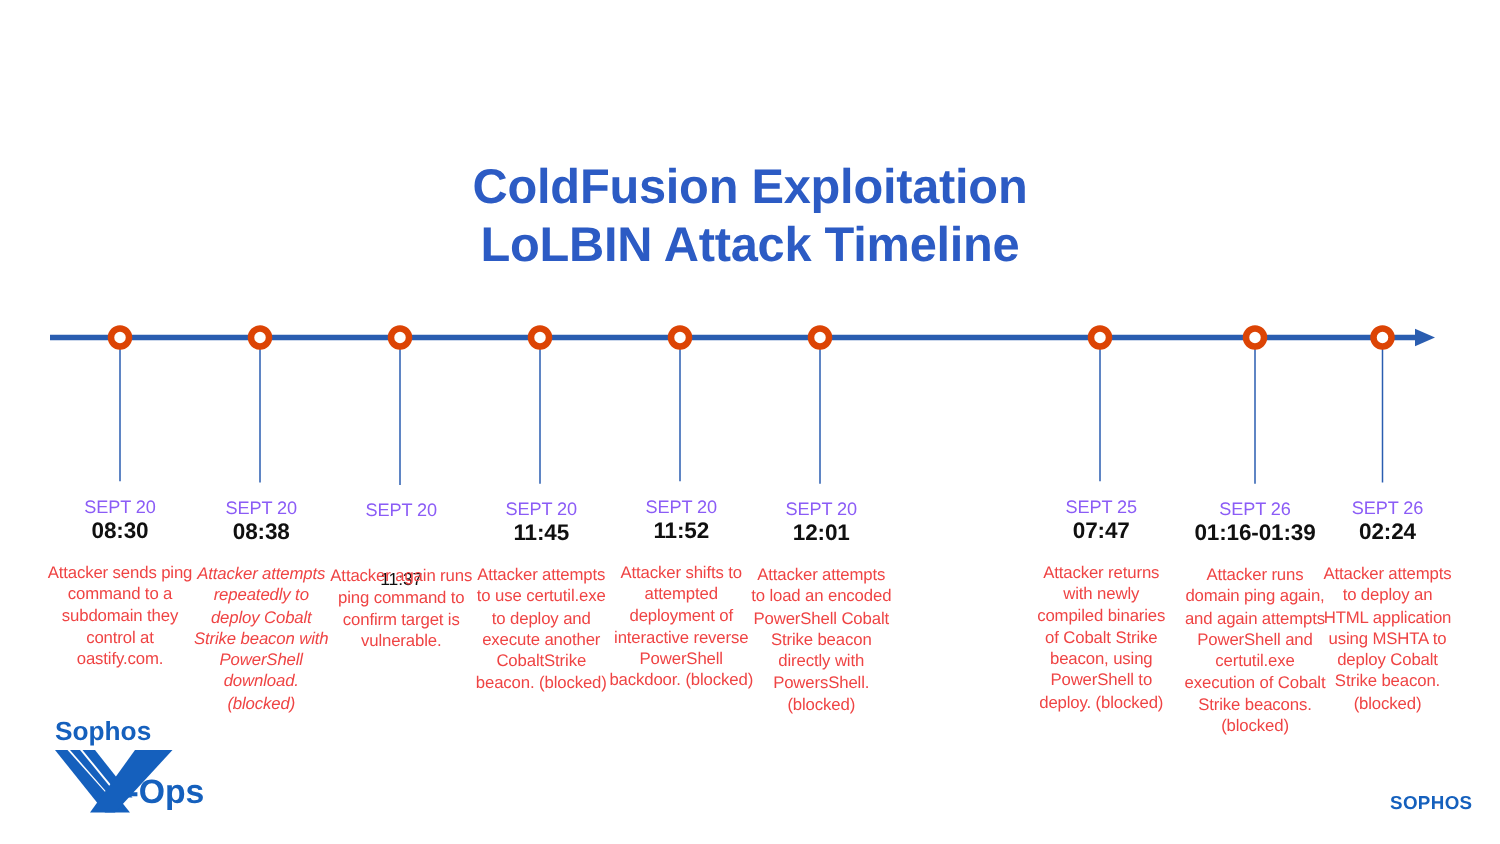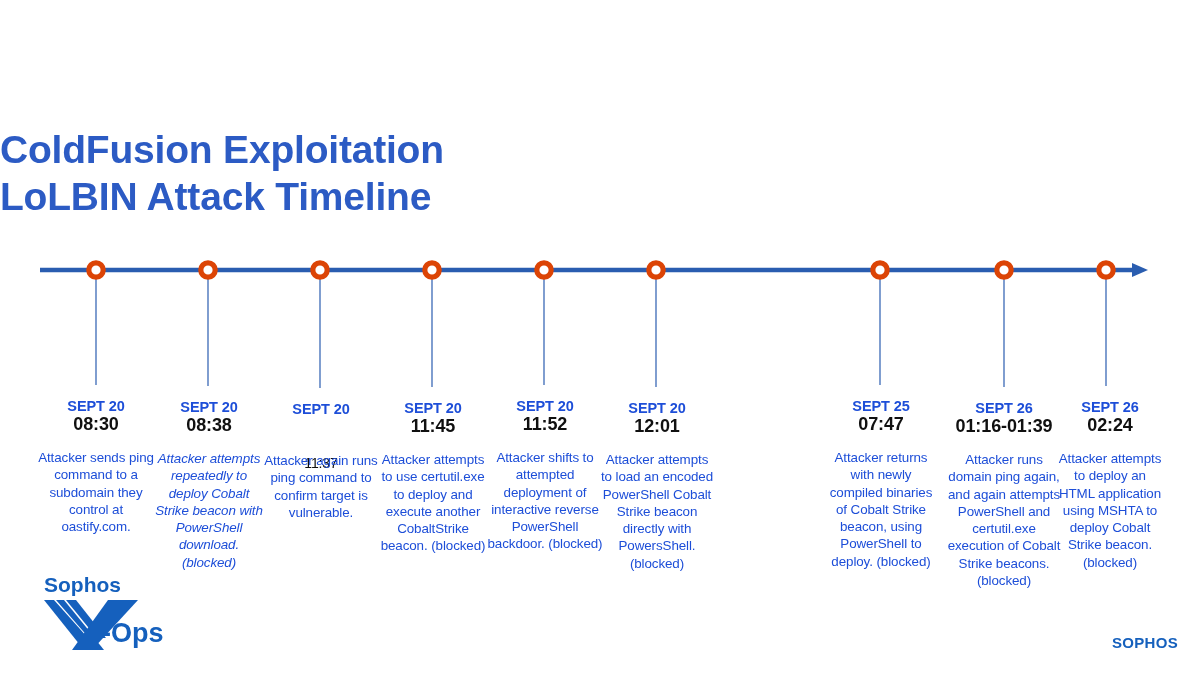--- a/index.html
+++ b/index.html
@@ -14,20 +14,21 @@
     overflow: hidden;
     position: relative;
   }
 
   
   #title-block {
     position: absolute;
     top: 126px;
     left: 0;
     width: 1200px;
+    text-align: center;
   }
   #title-block .title-line {
     color: #2C5BC4;
     font-size: 39px;
     font-weight: bold;
     line-height: 47px;
     letter-spacing: -0.2px;
     white-space: nowrap;
   }
 
@@ -47,40 +48,40 @@
     left: 0;
     top: 0;
     width: 1200px;
     height: 675px;
   }
   .tl-col {
     position: absolute;
     text-align: center;
   }
   .tl-date {
-    color: #1d4ed8;
+    color: #8b5cf6;
     font-size: 14.5px;
-    font-weight: bold;
+    font-weight: normal;
     line-height: 18px;
     letter-spacing: -0.1px;
   }
   .tl-time {
     color: #101010;
     font-size: 18px;
     font-weight: bold;
     line-height: 18px;
     letter-spacing: -0.1px;
   }
   .tl-time.light {
     font-weight: normal;
     font-size: 14px;
     margin-top: 36px;
   }
   .tl-desc {
-    color: #1d4ed8;
+    color: #ef4444;
     font-size: 13.4px;
     font-weight: normal;
     line-height: 17.3px;
     letter-spacing: -0.1px;
   }
 
   
   #xops-logo {
     position: absolute;
     left: 42px;

